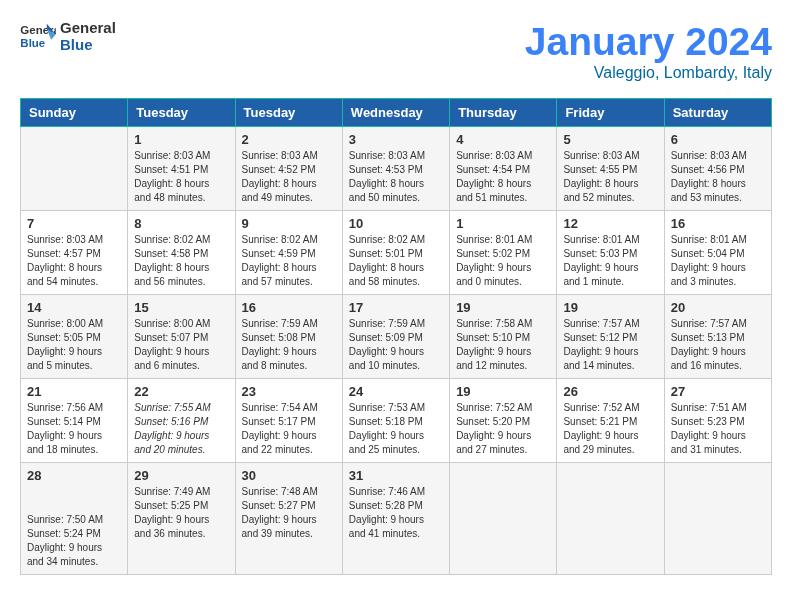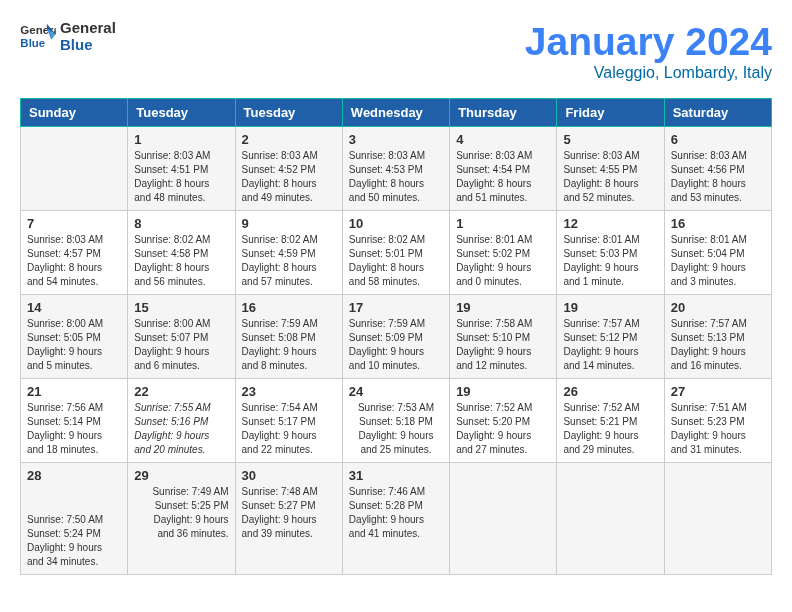--- a/index.html
+++ b/index.html
@@ -276,21 +276,21 @@
         </td>
         <td>
           <span class="day-num">23</span>
           <div class="day-info" style="white-space: pre-line;">Sunrise: 7:54 AM
 Sunset: 5:17 PM
 Daylight: 9 hours
 and 22 minutes.</div>
         </td>
         <td>
           <span class="day-num">24</span>
-          <div class="day-info" style="white-space: pre-line; text-align: center;">Sunrise: 7:53 AM
+          <div class="day-info" style="white-space: pre-line;">Sunrise: 7:53 AM
 Sunset: 5:18 PM
 Daylight: 9 hours
 and 25 minutes.</div>
         </td>
         <td>
           <span class="day-num">19</span>
           <div class="day-info" style="white-space: pre-line;">Sunrise: 7:52 AM
 Sunset: 5:20 PM
 Daylight: 9 hours
 and 27 minutes.</div>
@@ -313,21 +313,21 @@
       <tr>
         <td>
           <span class="day-num">28</span>
           <div class="day-info" style="white-space: pre-line; margin-top: 30px;">Sunrise: 7:50 AM
 Sunset: 5:24 PM
 Daylight: 9 hours
 and 34 minutes.</div>
         </td>
         <td>
           <span class="day-num">29</span>
-          <div class="day-info" style="white-space: pre-line; text-align: right;">Sunrise: 7:49 AM
+          <div class="day-info" style="white-space: pre-line;">Sunrise: 7:49 AM
 Sunset: 5:25 PM
 Daylight: 9 hours
 and 36 minutes.</div>
         </td>
         <td>
           <span class="day-num">30</span>
           <div class="day-info" style="white-space: pre-line;">Sunrise: 7:48 AM
 Sunset: 5:27 PM
 Daylight: 9 hours
 and 39 minutes.</div>

